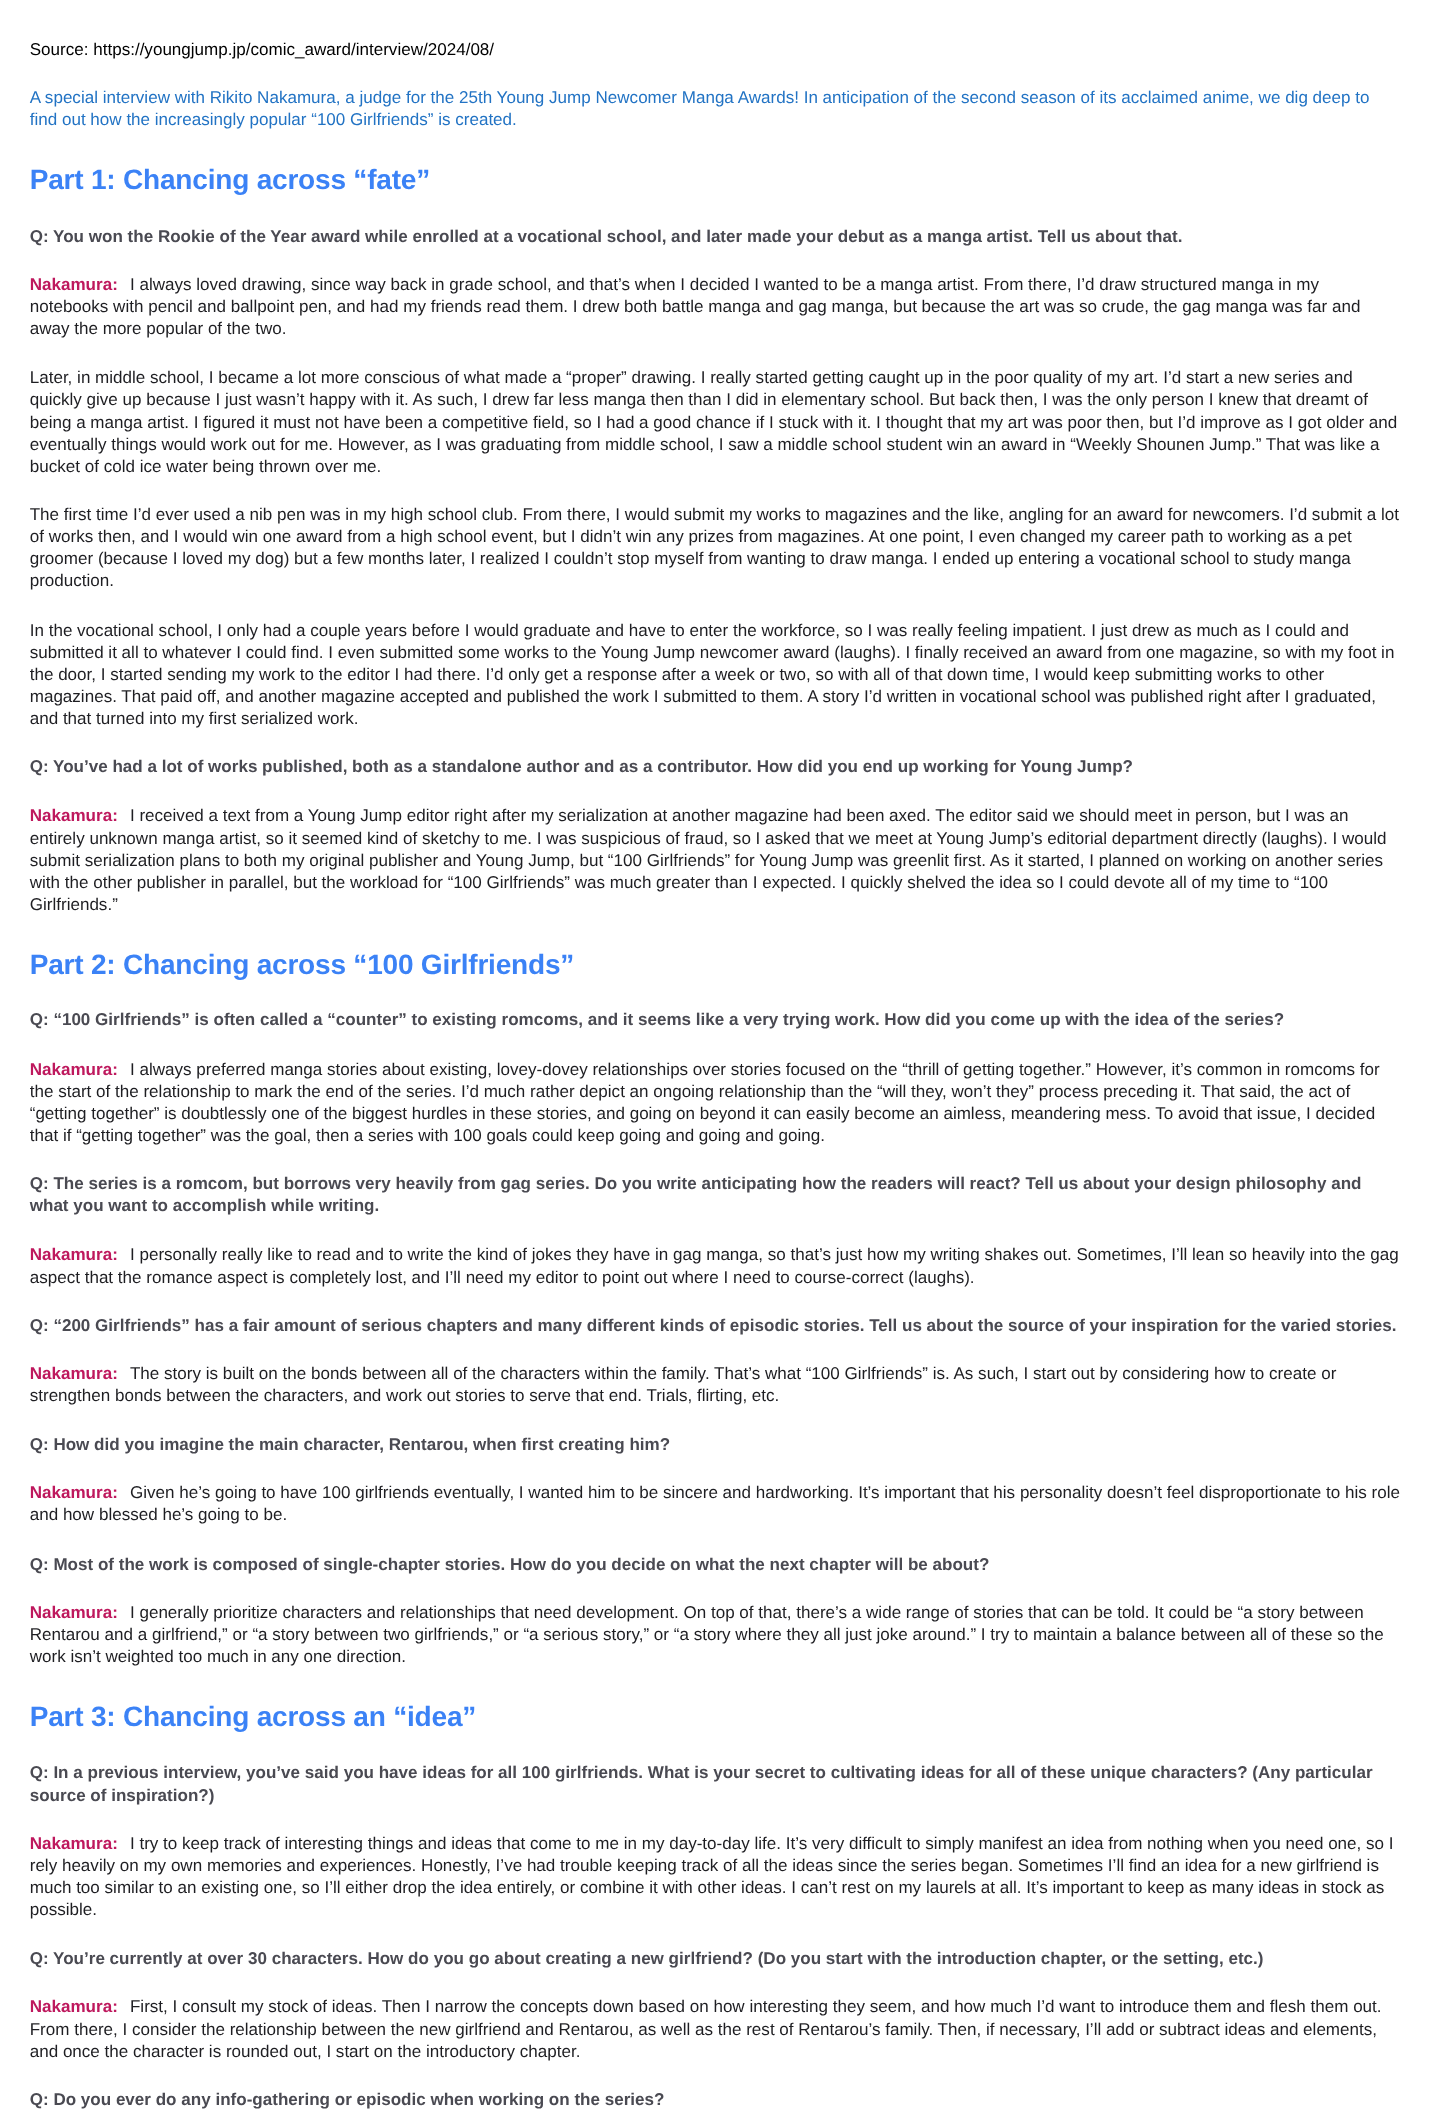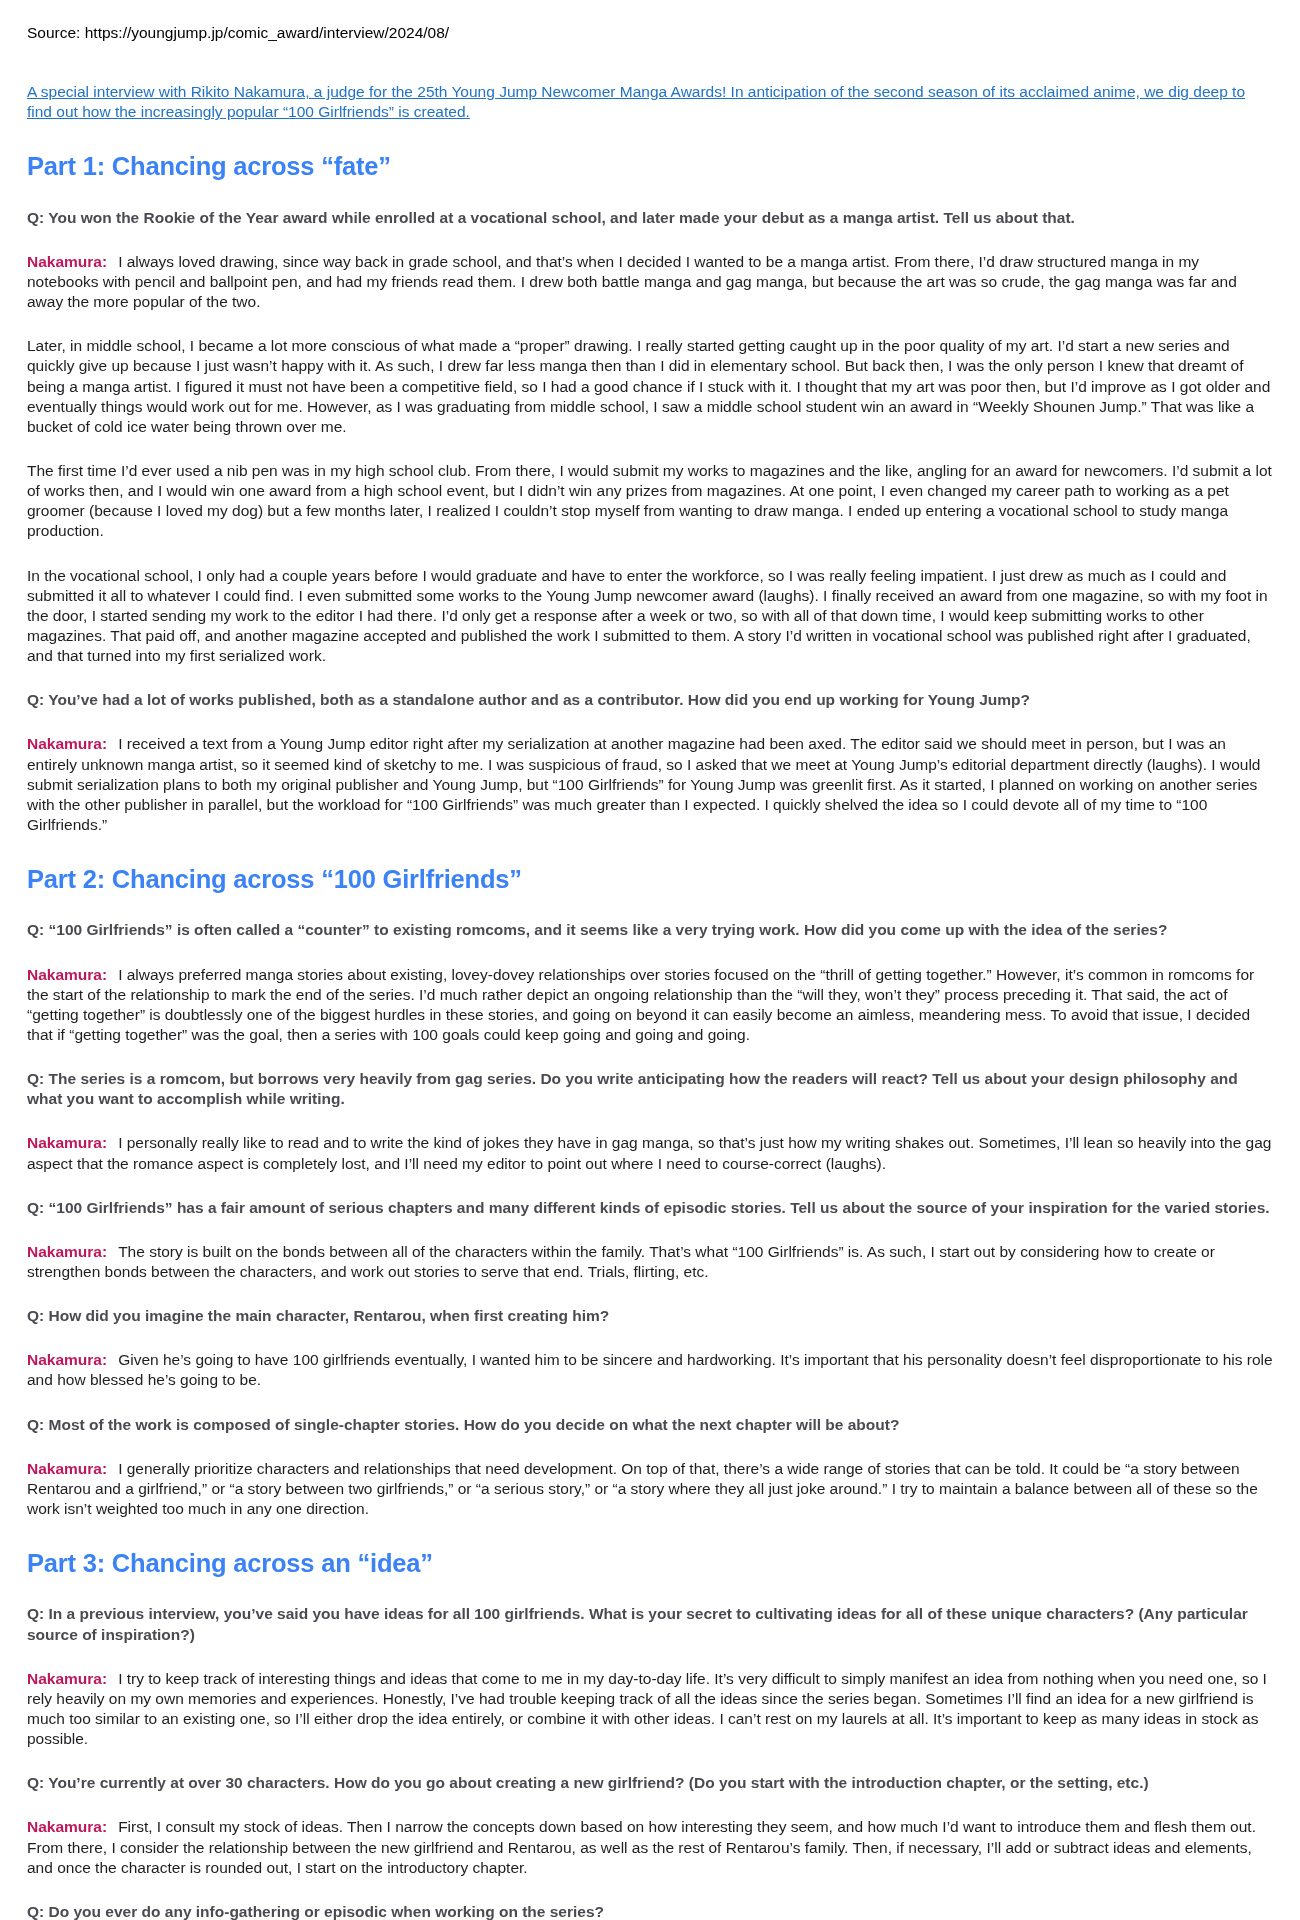--- a/index.html
+++ b/index.html
@@ -1,37 +1,36 @@
 <!DOCTYPE html>
 <html><head>
 <meta charset="utf-8">
 <style>
   html, body { margin: 0; padding: 0; background: #ffffff; }
   .page {
     width: 1300px;
     height: 1920px;
     box-sizing: border-box;
-    padding: 15px 26px 0 27px;
+    padding: 28px 26px 0 27px;
     background: #ffffff;
     overflow: hidden;
     font-family: "Liberation Sans", sans-serif;
     font-size: 15.5px;
     line-height: 1.3;
     color: #1e1e22;
   }
   .article { width: 100%; }
   .source-line {
     color: #000000;
     margin: 8px 0 0 0;
     font-weight: 500;
   }
   .intro {
     color: #2273c4;
-    margin: 39px 0 0 0;
-    text-decoration: underline;
+    margin: 24px 0 0 0;
   }
   .section-heading {
     color: #3b82f6;
     font-size: 25.5px;
     font-weight: bold;
     letter-spacing: -0.2px;
     margin: 30px 0 26px 0;
     line-height: 1.15;
   }
   .question {
@@ -62,21 +61,21 @@
       <p class="answer"><span>Later, in middle school, I became a lot more conscious of what made a “proper” drawing. I really started getting caught up in the poor quality of my art. I’d start a new series and quickly give up because I just wasn’t happy with it. As such, I drew far less manga then than I did in elementary school. But back then, I was the only person I knew that dreamt of being a manga artist. I figured it must not have been a competitive field, so I had a good chance if I stuck with it. I thought that my art was poor then, but I’d improve as I got older and eventually things would work out for me. However, as I was graduating from middle school, I saw a middle school student win an award in “Weekly Shounen Jump.” That was like a bucket of cold ice water being thrown over me.</span></p>
       <p class="answer"><span>The first time I’d ever used a nib pen was in my high school club. From there, I would submit my works to magazines and the like, angling for an award for newcomers. I’d submit a lot of works then, and I would win one award from a high school event, but I didn’t win any prizes from magazines. At one point, I even changed my career path to working as a pet groomer (because I loved my dog) but a few months later, I realized I couldn’t stop myself from wanting to draw manga. I ended up entering a vocational school to study manga production.</span></p>
       <p class="answer"><span>In the vocational school, I only had a couple years before I would graduate and have to enter the workforce, so I was really feeling impatient. I just drew as much as I could and submitted it all to whatever I could find. I even submitted some works to the Young Jump newcomer award (laughs). I finally received an award from one magazine, so with my foot in the door, I started sending my work to the editor I had there. I’d only get a response after a week or two, so with all of that down time, I would keep submitting works to other magazines. That paid off, and another magazine accepted and published the work I submitted to them. A story I’d written in vocational school was published right after I graduated, and that turned into my first serialized work.</span></p>
       <p class="question">Q: You’ve had a lot of works published, both as a standalone author and as a contributor. How did you end up working for Young Jump?</p>
       <p class="answer"><span class="speaker">Nakamura:</span><span>I received a text from a Young Jump editor right after my serialization at another magazine had been axed. The editor said we should meet in person, but I was an entirely unknown manga artist, so it seemed kind of sketchy to me. I was suspicious of fraud, so I asked that we meet at Young Jump’s editorial department directly (laughs). I would submit serialization plans to both my original publisher and Young Jump, but “100 Girlfriends” for Young Jump was greenlit first. As it started, I planned on working on another series with the other publisher in parallel, but the workload for “100 Girlfriends” was much greater than I expected. I quickly shelved the idea so I could devote all of my time to “100 Girlfriends.”</span></p>
       <h2 class="section-heading">Part 2: Chancing across “100 Girlfriends”</h2>
       <p class="question">Q: “100 Girlfriends” is often called a “counter” to existing romcoms, and it seems like a very trying work. How did you come up with the idea of the series?</p>
       <p class="answer"><span class="speaker">Nakamura:</span><span>I always preferred manga stories about existing, lovey-dovey relationships over stories focused on the “thrill of getting together.” However, it’s common in romcoms for the start of the relationship to mark the end of the series. I’d much rather depict an ongoing relationship than the “will they, won’t they” process preceding it. That said, the act of “getting together” is doubtlessly one of the biggest hurdles in these stories, and going on beyond it can easily become an aimless, meandering mess. To avoid that issue, I decided that if “getting together” was the goal, then a series with 100 goals could keep going and going and going.</span></p>
       <p class="question">Q: The series is a romcom, but borrows very heavily from gag series. Do you write anticipating how the readers will react? Tell us about your design philosophy and what you want to accomplish while writing.</p>
       <p class="answer"><span class="speaker">Nakamura:</span><span>I personally really like to read and to write the kind of jokes they have in gag manga, so that’s just how my writing shakes out. Sometimes, I’ll lean so heavily into the gag aspect that the romance aspect is completely lost, and I’ll need my editor to point out where I need to course-correct (laughs).</span></p>
-      <p class="question">Q: “100 Girlfriends” has a fair amount of serious chapters and many different kinds of episodic stories. Tell us about the source of your inspiration for the varied stories.</p>
+      <p class="question">Q: “200 Girlfriends” has a fair amount of serious chapters and many different kinds of episodic stories. Tell us about the source of your inspiration for the varied stories.</p>
       <p class="answer"><span class="speaker">Nakamura:</span><span>The story is built on the bonds between all of the characters within the family. That’s what “100 Girlfriends” is. As such, I start out by considering how to create or strengthen bonds between the characters, and work out stories to serve that end. Trials, flirting, etc.</span></p>
       <p class="question">Q: How did you imagine the main character, Rentarou, when first creating him?</p>
       <p class="answer"><span class="speaker">Nakamura:</span><span>Given he’s going to have 100 girlfriends eventually, I wanted him to be sincere and hardworking. It’s important that his personality doesn’t feel disproportionate to his role and how blessed he’s going to be.</span></p>
       <p class="question">Q: Most of the work is composed of single-chapter stories. How do you decide on what the next chapter will be about?</p>
       <p class="answer"><span class="speaker">Nakamura:</span><span>I generally prioritize characters and relationships that need development. On top of that, there’s a wide range of stories that can be told. It could be “a story between Rentarou and a girlfriend,” or “a story between two girlfriends,” or “a serious story,” or “a story where they all just joke around.” I try to maintain a balance between all of these so the work isn’t weighted too much in any one direction.</span></p>
       <h2 class="section-heading">Part 3: Chancing across an “idea”</h2>
       <p class="question">Q: In a previous interview, you’ve said you have ideas for all 100 girlfriends. What is your secret to cultivating ideas for all of these unique characters? (Any particular source of inspiration?)</p>
       <p class="answer"><span class="speaker">Nakamura:</span><span>I try to keep track of interesting things and ideas that come to me in my day-to-day life. It’s very difficult to simply manifest an idea from nothing when you need one, so I rely heavily on my own memories and experiences. Honestly, I’ve had trouble keeping track of all the ideas since the series began. Sometimes I’ll find an idea for a new girlfriend is much too similar to an existing one, so I’ll either drop the idea entirely, or combine it with other ideas. I can’t rest on my laurels at all. It’s important to keep as many ideas in stock as possible.</span></p>
       <p class="question">Q: You’re currently at over 30 characters. How do you go about creating a new girlfriend? (Do you start with the introduction chapter, or the setting, etc.)</p>
       <p class="answer"><span class="speaker">Nakamura:</span><span>First, I consult my stock of ideas. Then I narrow the concepts down based on how interesting they seem, and how much I’d want to introduce them and flesh them out. From there, I consider the relationship between the new girlfriend and Rentarou, as well as the rest of Rentarou’s family. Then, if necessary, I’ll add or subtract ideas and elements, and once the character is rounded out, I start on the introductory chapter.</span></p>

